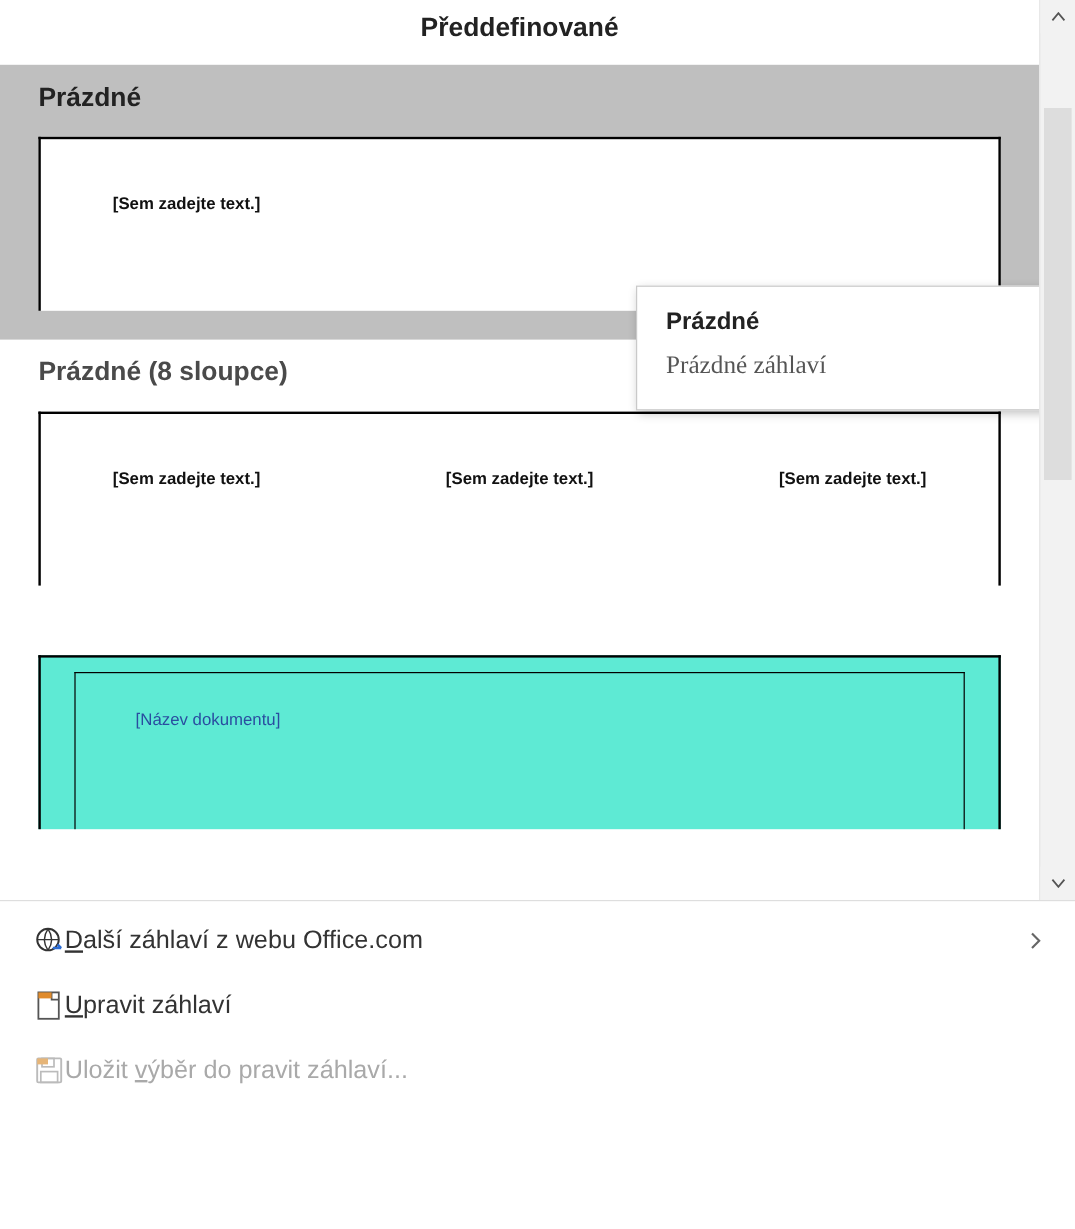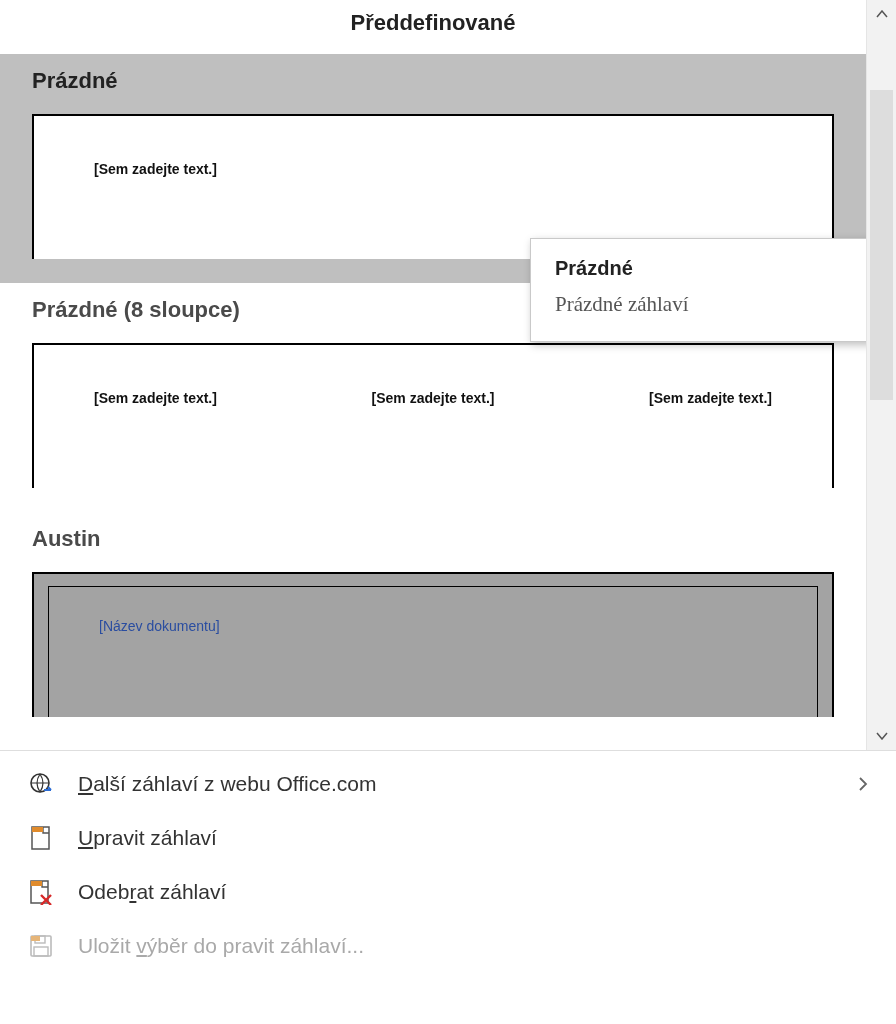--- a/index.html
+++ b/index.html
@@ -62,25 +62,26 @@
     font-weight: 700;
     color: #111;
   }
   .three-col {
     display: flex;
     justify-content: space-between;
     width: 100%;
   }
 
   .austin-preview {
-    background:#a3a3a3;
+    background:#5eead4;
     border:2px solid #000;
     border-bottom:none;
     height:145px;
-    padding:12px 14px 0;
+    padding:12px 28px 0;
+    margin-top:24px;
   }
   .austin-inner {
     border:1.5px solid #000;
     border-bottom:none;
     height:100%;
     padding: 30px 50px 0;
   }
   .austin-text {
     font-size: 14px;
     color: #2a4da0;
@@ -135,21 +136,20 @@
     position:absolute;
     left:0; top:750px;
     width:896px;
     background:#fff;
     border-top:1px solid #dedede;
     padding:6px 0;
   }
   .menu-item {
     display:flex;
     align-items:center;
-    gap:24px;
     padding:14px 28px;
     font-size:21px;
     color:#333;
     cursor:pointer;
   }
   .menu-item.disabled { color:#a9a9a9; cursor:default; }
   .menu-icon { width:26px; height:26px; flex:none; display:flex; align-items:center; justify-content:center; }
   .menu-label .ul { text-decoration: underline; }
   .chev-right { margin-left:auto; color:#666; font-size:20px; }
 
@@ -177,21 +177,20 @@
         <div class="three-col">
           <span class="placeholder">[Sem zadejte text.]</span>
           <span class="placeholder">[Sem zadejte text.]</span>
           <span class="placeholder">[Sem zadejte text.]</span>
         </div>
       </div>
     </div>
   </div>
 
   <div class="item-group">
-    <div class="item-label">Austin</div>
     <div class="item-preview-wrap">
       <div class="austin-preview">
         <div class="austin-inner">
           <span class="austin-text">[Název dokumentu]</span>
         </div>
       </div>
     </div>
   </div>
 </div>
 
@@ -238,31 +237,20 @@
     <span class="menu-icon">
       <svg width="22" height="26" viewBox="0 0 22 26">
         <rect x="2" y="2" width="17" height="22" fill="#fff" stroke="#555" stroke-width="1.5"></rect>
         <path d="M13 2 L13 8 L19 8" fill="none" stroke="#555" stroke-width="1.4"></path>
         <rect x="2" y="2" width="11" height="5" fill="#e08b2c" stroke="none"></rect>
       </svg>
     </span>
     <span class="menu-label"><span class="ul">U</span><span>pravit záhlaví</span></span>
   </div>
 
-  <div class="menu-item">
-    <span class="menu-icon">
-      <svg width="24" height="26" viewBox="0 0 24 26">
-        <rect x="2" y="2" width="17" height="22" fill="#fff" stroke="#555" stroke-width="1.5"></rect>
-        <path d="M13 2 L13 8 L19 8" fill="none" stroke="#555" stroke-width="1.4"></path>
-        <rect x="2" y="2" width="11" height="5" fill="#e08b2c" stroke="none"></rect>
-        <path d="M12 16 L22 26 M22 16 L12 26" stroke="#d72828" stroke-width="2.4"></path>
-      </svg>
-    </span>
-    <span class="menu-label">Odeb<span class="ul">r</span><span>at záhlaví</span></span>
-  </div>
 
   <div class="menu-item disabled">
     <span class="menu-icon">
       <svg width="24" height="24" viewBox="0 0 24 24">
         <rect x="2" y="2" width="20" height="20" rx="1" fill="none" stroke="#bbb" stroke-width="1.6"></rect>
         <rect x="6" y="2" width="10" height="7" fill="none" stroke="#bbb" stroke-width="1.4"></rect>
         <rect x="5" y="13" width="14" height="9" fill="none" stroke="#bbb" stroke-width="1.4"></rect>
         <rect x="2" y="2" width="9" height="5" fill="#e6b578" stroke="none"></rect>
       </svg>
     </span>

